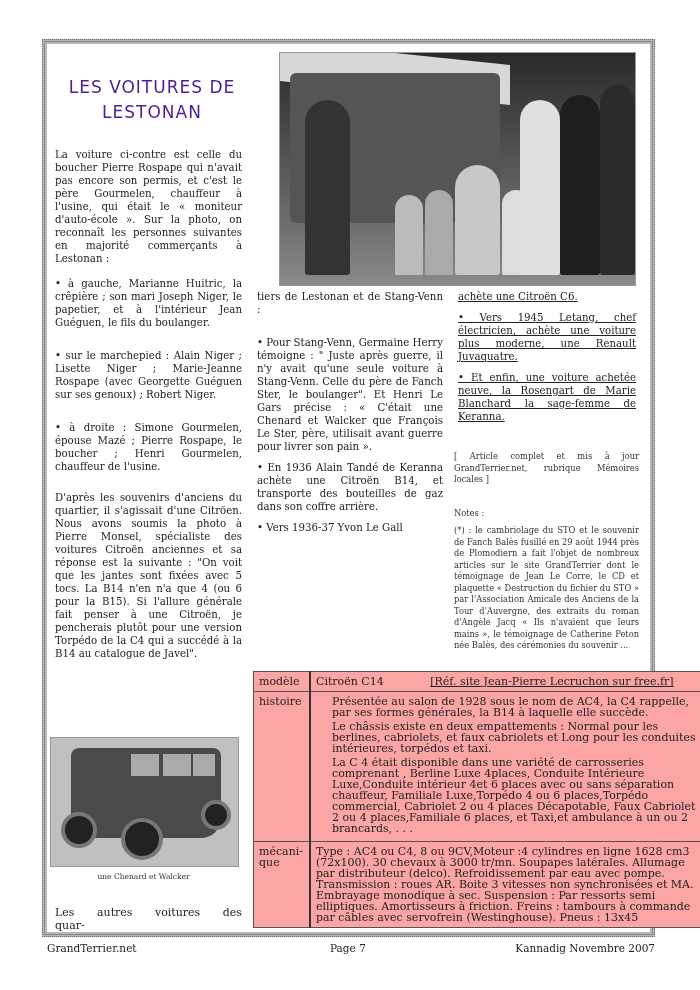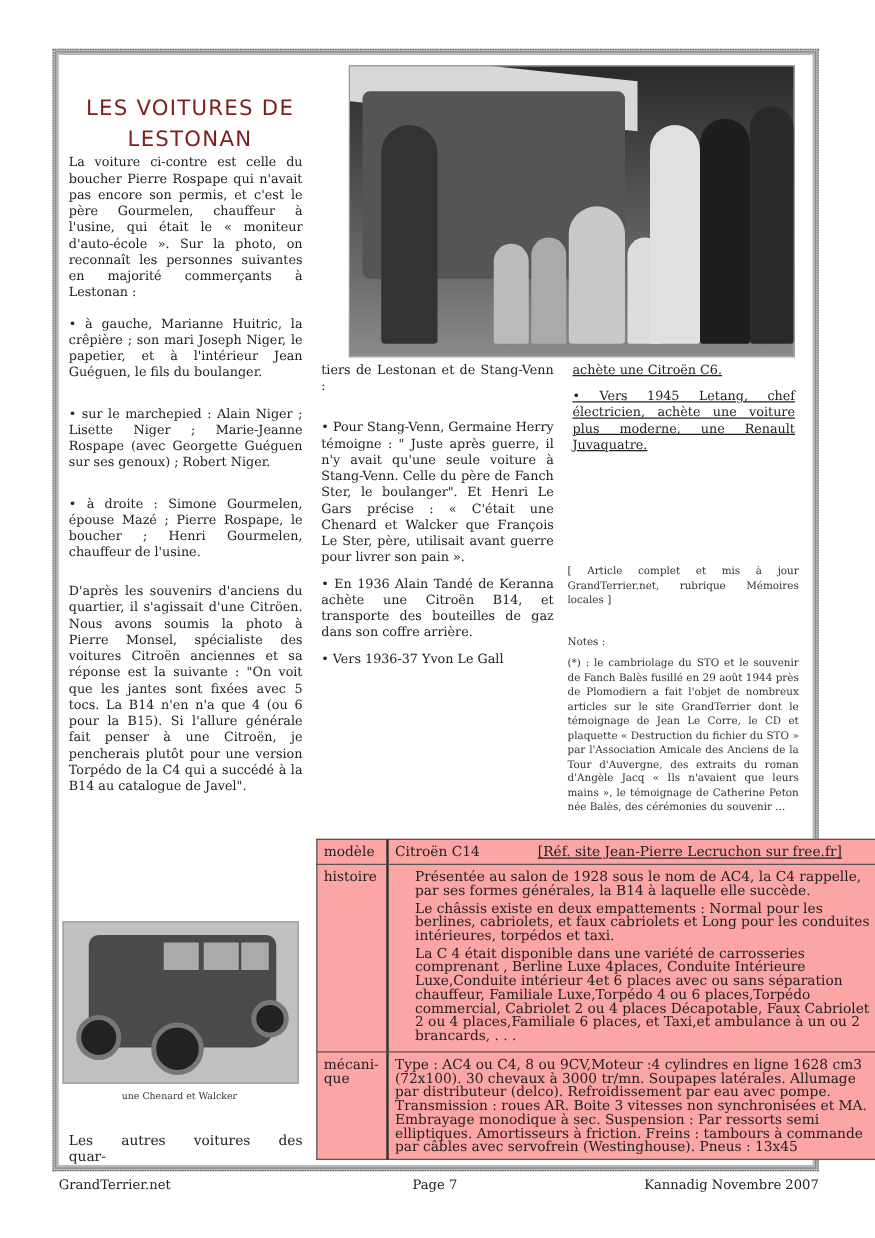--- a/index.html
+++ b/index.html
@@ -5,21 +5,21 @@
   html, body { margin:0; padding:0; background:#fff; }
   body { width:700px; height:990px; position:relative; overflow:hidden;
          font-family:"DejaVu Serif", serif; color:#222; }
   .frame { position:absolute; left:42px; top:39px; width:613px; height:898px;
            border:5px solid #b8b8b8; outline:1px solid #888; outline-offset:-3px; box-sizing:border-box;
            background:#fff; }
   .frame::before { content:""; position:absolute; inset:-5px; border:1px dotted #666; pointer-events:none; }
   .col { position:absolute; font-size:10.2px; line-height:13px; text-align:justify; }
   .col p { margin:0 0 12px 0; }
   .title { position:absolute; left:52px; top:64px; width:200px; text-align:center;
-           font-family:"DejaVu Sans", sans-serif; font-size:17px; letter-spacing:1px; line-height:25px; color:#7f1d1d; font-weight:normal; }
+           font-family:"DejaVu Sans", sans-serif; font-size:17px; letter-spacing:1px; line-height:25px; color:#4c1d95; font-weight:normal; }
   .photo { position:absolute; left:279px; top:52px; width:355px; height:232px; border:1px solid #999;
            background:linear-gradient(180deg,#2a2a2a 0%,#4a4a4a 35%,#6a6a6a 70%,#8a8a8a 100%); overflow:hidden; }
   .photo .car { position:absolute; left:10px; top:20px; width:210px; height:150px; background:#555; border-radius:6px; }
   .photo .roof { position:absolute; left:0; top:0; width:230px; height:40px; background:#d8d8d8; transform:skewY(6deg); }
   .photo .person { position:absolute; bottom:10px; border-radius:30px 30px 4px 4px; }
   .car2 { position:absolute; left:50px; top:737px; width:187px; height:128px; background:#c0c0c0; border:1px solid #999; overflow:hidden; }
   .car2 .body { position:absolute; left:20px; top:10px; width:150px; height:90px; background:#4a4a4a; border-radius:8px 8px 20px 20px; }
   .car2 .win { position:absolute; top:16px; width:28px; height:22px; background:#aaa; }
   .car2 .wheel { position:absolute; width:36px; height:36px; border-radius:50%; background:#222; border:4px solid #777; box-sizing:border-box; }
   .caption { position:absolute; left:50px; top:872px; width:187px; text-align:center; font-size:7.5px; color:#333; }
@@ -32,21 +32,21 @@
   .notes p { margin:0 0 10px 0; }
   .footer { position:absolute; top:942px; font-size:10.5px; color:#222; }
 </style>
 </head>
 <body>
 
 <div class="frame"></div>
 
 <h1 class="title">LES VOITURES DE LESTONAN</h1>
 
-<div class="col" style="left:55px; top:124px; width:187px;">
+<div class="col" style="left:55px; top:148px; width:187px;">
   <p>La voiture ci-contre est celle du boucher Pierre Rospape qui n'avait pas encore son permis, et c'est le père Gourmelen, chauffeur à l'usine, qui était le « moniteur d'auto-école ». Sur la photo, on reconnaît les personnes suivantes en majorité commerçants à Lestonan :</p>
   <p style="margin-bottom:20px">• à gauche, Marianne Huitric, la crêpière ; son mari Joseph Niger, le papetier, et à l'intérieur Jean Guéguen, le fils du boulanger.</p>
   <p style="margin-bottom:20px">• sur le marchepied : Alain Niger ; Lisette Niger ; Marie-Jeanne Rospape (avec Georgette Guéguen sur ses genoux) ; Robert Niger.</p>
   <p style="margin-bottom:18px">• à droite : Simone Gourmelen, épouse Mazé ; Pierre Rospape, le boucher ; Henri Gourmelen, chauffeur de l'usine.</p>
   <p>D'après les souvenirs d'anciens du quartier, il s'agissait d'une Citröen. Nous avons soumis la photo à Pierre Monsel, spécialiste des voitures Citroën anciennes et sa réponse est la suivante : "On voit que les jantes sont fixées avec 5 tocs. La B14 n'en n'a que 4 (ou 6 pour la B15). Si l'allure générale fait penser à une Citroën, je pencherais plutôt pour une version Torpédo de la C4 qui a succédé à la B14 au catalogue de Javel".</p>
 </div>
 
 <div class="car2">
   <div class="body"></div>
   <div class="win" style="left:80px"></div>
@@ -75,20 +75,21 @@
 <div class="col" style="left:257px; top:290px; width:186px;">
   <p style="margin-bottom:20px">tiers de Lestonan et de Stang-Venn :</p>
   <p style="margin-bottom:8px">• Pour Stang-Venn, Germaine Herry témoigne : " Juste après guerre, il n'y avait qu'une seule voiture à Stang-Venn. Celle du père de Fanch Ster, le boulanger". Et Henri Le Gars précise : « C'était une Chenard et Walcker que François Le Ster, père, utilisait avant guerre pour livrer son pain ».</p>
   <p style="margin-bottom:8px">• En 1936 Alain Tandé de Keranna achète une Citroën B14, et transporte des bouteilles de gaz dans son coffre arrière.</p>
   <p>• Vers 1936-37 Yvon Le Gall</p>
 </div>
 
 <div class="col" style="left:458px; top:290px; width:178px;text-decoration:underline;">
   <p style="margin-bottom:8px">achète une Citroën C6.</p>
   <p style="margin-bottom:8px">• Vers 1945 Letang, chef électricien, achète une voiture plus moderne, une Renault Juvaquatre.</p>
+  <p>• Et enfin, une voiture achetée neuve, la Rosengart de Marie Blanchard la sage-femme de Keranna.</p>
 </div>
 
 <div class="notes">
   <p style="margin-bottom:22px">[ Article complet et mis à jour GrandTerrier.net, rubrique Mémoires locales ]</p>
   <p style="margin-bottom:6px">Notes :</p>
   <p>(*) : le cambriolage du STO et le souvenir de Fanch Balès fusillé en 29 août 1944 près de Plomodiern a fait l'objet de nombreux articles sur le site GrandTerrier dont le témoignage de Jean Le Corre, le CD et plaquette « Destruction du fichier du STO » par l'Association Amicale des Anciens de la Tour d'Auvergne, des extraits du roman d'Angèle Jacq « Ils n'avaient que leurs mains », le témoignage de Catherine Peton née Balès, des cérémonies du souvenir ...</p>
 </div>
 
 <table class="spec">
   <tbody>

